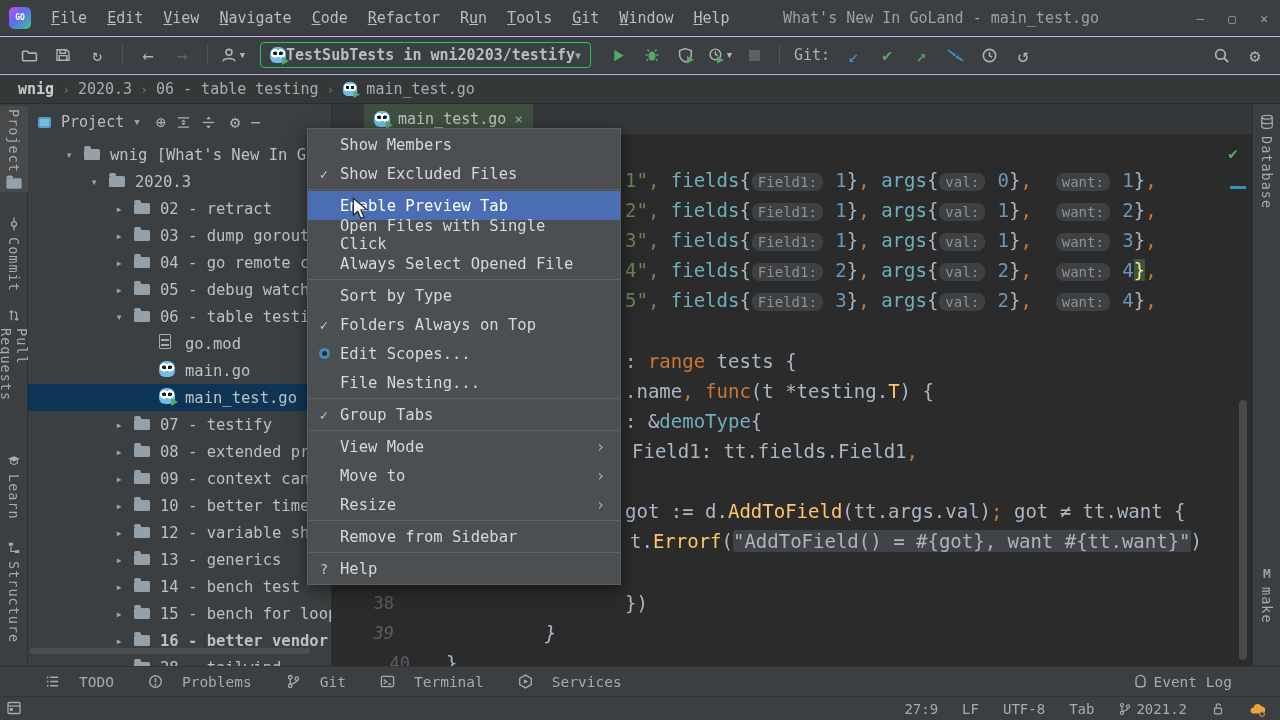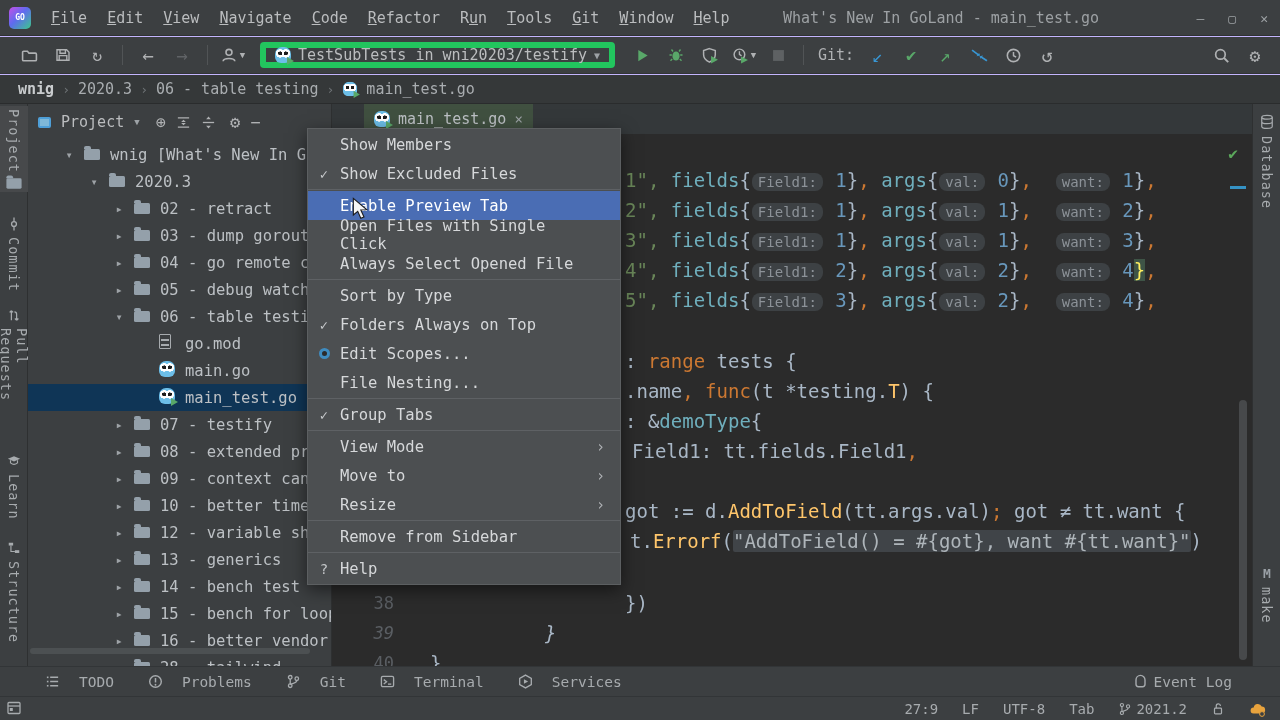--- a/index.html
+++ b/index.html
@@ -20,22 +20,22 @@
                font-size:15px; color:#9DA1A4; }
   #win-controls { position:absolute; right:12px; top:0; height:36px; display:flex; gap:24px;
                   align-items:center; color:#9DA1A4; font-size:13px; }
 
   
   #toolbar { position:absolute; left:0; top:37px; width:1280px; height:37px; background:#3C3F41;
              border-bottom:1px solid #323537; display:flex; align-items:center; padding-left:12px; }
   .tb-ico { width:26px; height:26px; display:flex; align-items:center; justify-content:center;
             margin:0 4px; font-size:17px; color:#AFB1B3; }
   .tb-sep { width:1px; height:20px; background:#515456; margin:0 8px; }
-  #run-combo { height:26px; border:6px solid #22c55e; border-radius:4px; display:flex;
-               align-items:center; gap:7px; padding:0 9px; margin:0 10px; color:#BBBDBF; font-size:15px; }
+  #run-combo { height:26px; border:1px solid #22c55e; border-radius:4px; display:flex;
+               align-items:center; padding:0 9px; margin:0 10px; color:#BBBDBF; font-size:15px;font-weight:bold; }
   .green { color:#59A869 !important; } .blue { color:#3896D3 !important; }
   .dim { color:#606366 !important; }
   #git-label { font-size:15px; color:#AFB1B3; margin:0 6px; }
   #tb-right { position:absolute; right:8px; display:flex; }
 
   
   #navbar { position:absolute; left:0; top:75px; width:1280px; height:29px; background:#353839;
             border-bottom:1px solid #2A2C2D; display:flex; align-items:center; padding-left:18px;
             font-size:15px; color:#A9ADB0; gap:8px; }
   .crumb-sep { color:#6F7477; font-size:13px; }
@@ -401,21 +401,21 @@
           <span class="tree-label" style="left: 132px;">14 - bench test</span>
         </div>
         <div class="tree-row" style="top: 496px;">
           <span class="chev" style="left: 84px;">▸</span>
           <span class="tree-ico" style="left: 106px;"><span class="icon-folder"></span></span>
           <span class="tree-label" style="left: 132px;">15 - bench for loop</span>
         </div>
         <div class="tree-row" style="top: 523px;">
           <span class="chev" style="left: 84px;">▸</span>
           <span class="tree-ico" style="left: 106px;"><span class="icon-folder"></span></span>
-          <span class="tree-label" style="left: 132px;">16 - better vendor</span>
+          <span class="tree-label" style="left: 132px; font-weight: bold;">16 - better vendor</span>
         </div>
         <div class="tree-row" style="top: 550px;">
           <span class="chev" style="left: 84px;">▸</span>
           <span class="tree-ico" style="left: 106px;"><span class="icon-folder"></span></span>
           <span class="tree-label" style="left: 132px;">28 - tailwind</span>
         </div>
       </div>
     <div class="scrollthumb" style="left:296px; top:120px; width:5px; height:96px;"></div>
     <div class="scrollthumb" style="left:2px; top:544px; width:280px; height:6px;"></div>
   </div>
@@ -435,21 +435,21 @@
         <div class="code-line" style="top: 151px; left: 0px; width: 920px;"><span style="position: absolute; left: 293px;"><span class="c-str">4", </span><span class="c-type">fields</span><span class="c-pl">{</span><span class="c-hint">Field1:</span><span class="c-num"> 2</span><span class="c-pl">}</span><span class="c-pun">,</span><span class="c-pl"> </span><span class="c-type">args</span><span class="c-pl">{</span><span class="c-hint">val:</span><span class="c-num"> 2</span><span class="c-pl">}</span><span class="c-pun">,</span><span class="c-pl">  </span><span class="c-hint">want:</span><span class="c-num"> 4</span><span class="c-match">}</span><span class="c-pun">,</span></span></div>
         <div class="code-line" style="top: 181px; left: 0px; width: 920px;"><span style="position: absolute; left: 293px;"><span class="c-str">5", </span><span class="c-type">fields</span><span class="c-pl">{</span><span class="c-hint">Field1:</span><span class="c-num"> 3</span><span class="c-pl">}</span><span class="c-pun">,</span><span class="c-pl"> </span><span class="c-type">args</span><span class="c-pl">{</span><span class="c-hint">val:</span><span class="c-num"> 2</span><span class="c-pl">}</span><span class="c-pun">,</span><span class="c-pl">  </span><span class="c-hint">want:</span><span class="c-num"> 4</span><span class="c-pl">}</span><span class="c-pun">,</span></span></div>
         <div class="code-line" style="top: 242px; left: 0px; width: 920px;"><span style="position: absolute; left: 293px;"><span class="c-pl">: </span><span class="c-kw">range</span><span class="c-pl"> tests {</span></span></div>
         <div class="code-line" style="top: 272px; left: 0px; width: 920px;"><span style="position: absolute; left: 293px;"><span class="c-pl">.name</span><span class="c-pun">, </span><span class="c-kw">func</span><span class="c-pl">(t *testing.</span><span class="c-fn">T</span><span class="c-pl">) {</span></span></div>
         <div class="code-line" style="top: 302px; left: 0px; width: 920px;"><span style="position: absolute; left: 293px;"><span class="c-pl">: &amp;</span><span class="c-type">demoType</span><span class="c-pl">{</span></span></div>
         <div class="code-line" style="top: 332px; left: 0px; width: 920px;"><span style="position: absolute; left: 300px;"><span class="c-pl">Field1: tt.fields.Field1</span><span class="c-pun">,</span></span></div>
         <div class="code-line" style="top: 392px; left: 0px; width: 920px;"><span style="position: absolute; left: 293px;"><span class="c-pl">got := d.</span><span class="c-fn">AddToField</span><span class="c-pl">(tt.args.val)</span><span class="c-pun">; </span><span class="c-pl">got ≠ tt.want {</span></span></div>
         <div class="code-line" style="top: 422px; left: 0px; width: 920px;"><span style="position: absolute; left: 298px;"><span class="c-pl">t.</span><span class="c-fn">Errorf</span><span class="c-pl">(</span><span class="c-strbox">"AddToField() = #{got}, want #{tt.want}"</span><span class="c-pl">)</span></span></div>
         <div class="code-line" style="top: 484px; left: 0px; width: 920px;"><span class="lnum">38</span><span style="position: absolute; left: 293px;"><span class="c-pl">})</span></span></div>
         <div class="code-line" style="top: 514px; left: 0px; width: 920px; font-style: italic;"><span class="lnum">39</span><span style="position: absolute; left: 213px;"><span class="c-pl">}</span></span></div>
-        <div class="code-line" style="top: 544px; left: 0px; width: 920px;"><span class="lnum">40</span><span style="position: absolute; left: 98px;"><span class="c-pl">}</span></span></div>
+        <div class="code-line" style="top: 544px; left: 16px; width: 920px;"><span class="lnum">40</span><span style="position: absolute; left: 98px;"><span class="c-pl">}</span></span></div>
       </div>
     <span id="ed-check">✔</span>
     <div id="ed-mark"></div>
     <div id="ed-scroll"></div>
   </div>
 
   <div id="stripe-right">
       <div class="stripe-item" style="top: 8px; height: 100px; justify-content: center;">
         <span class="pp-ico">
           <svg class="ic" width="14" height="16" viewBox="0 0 16 18">

